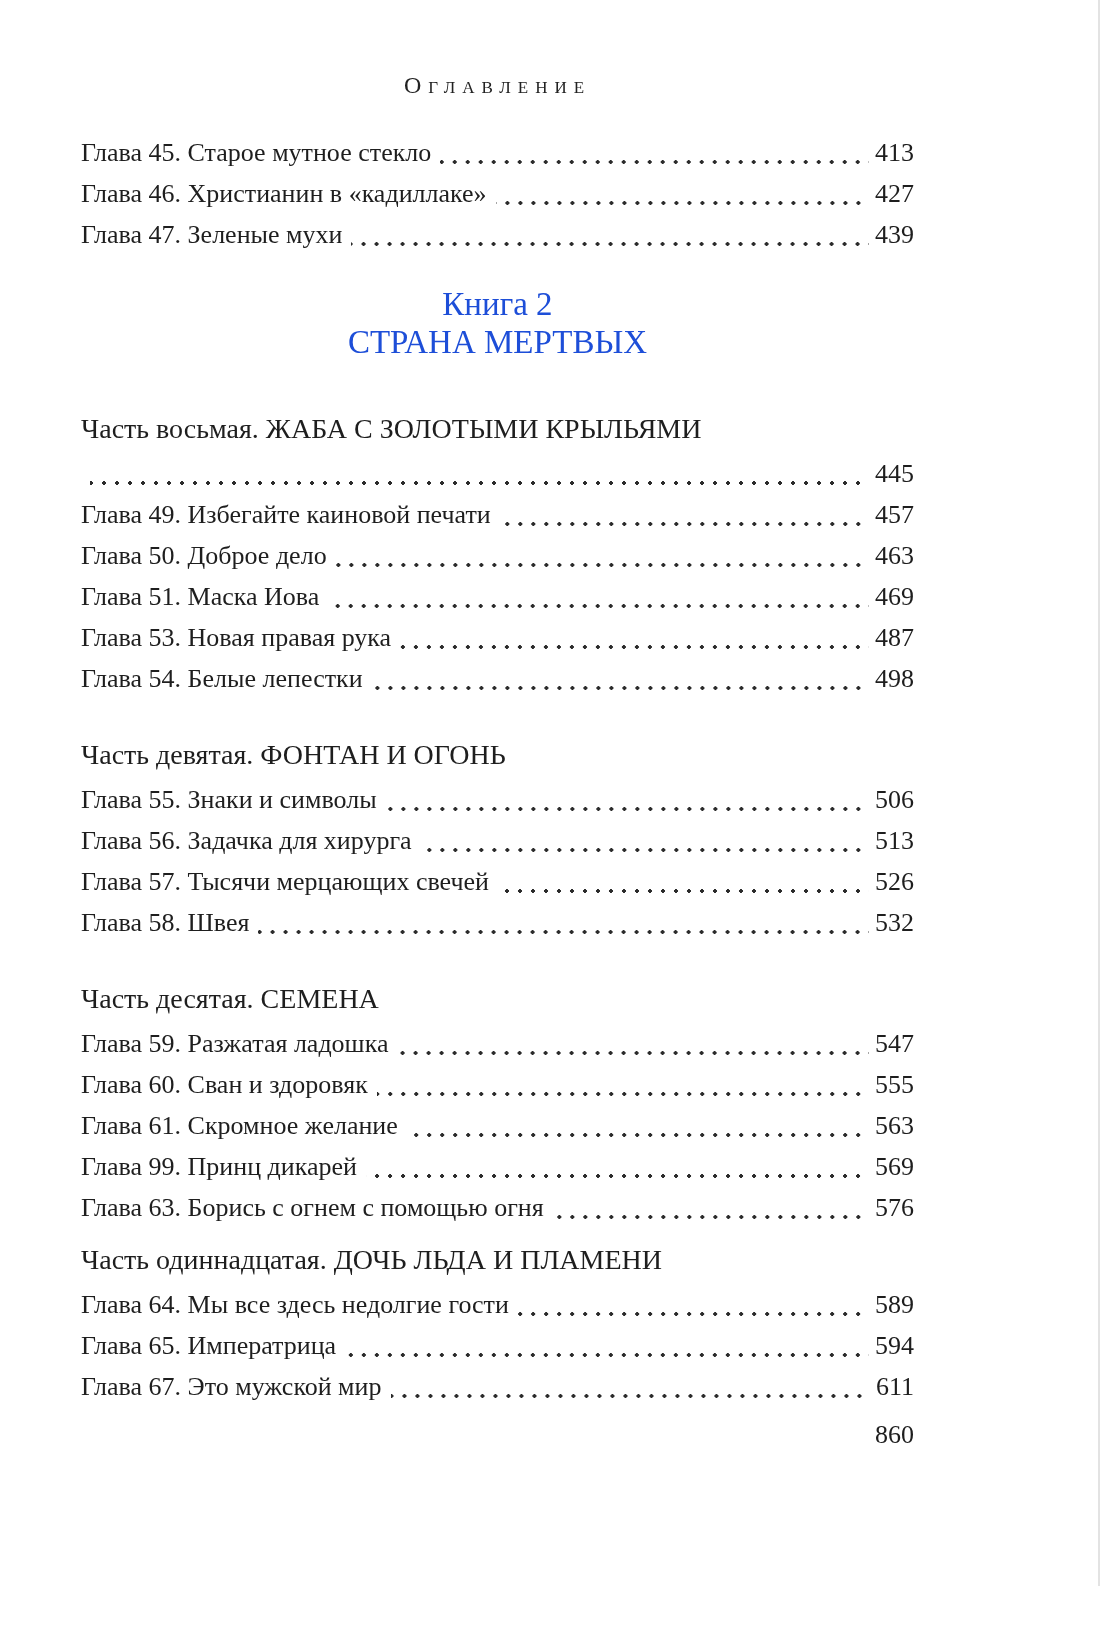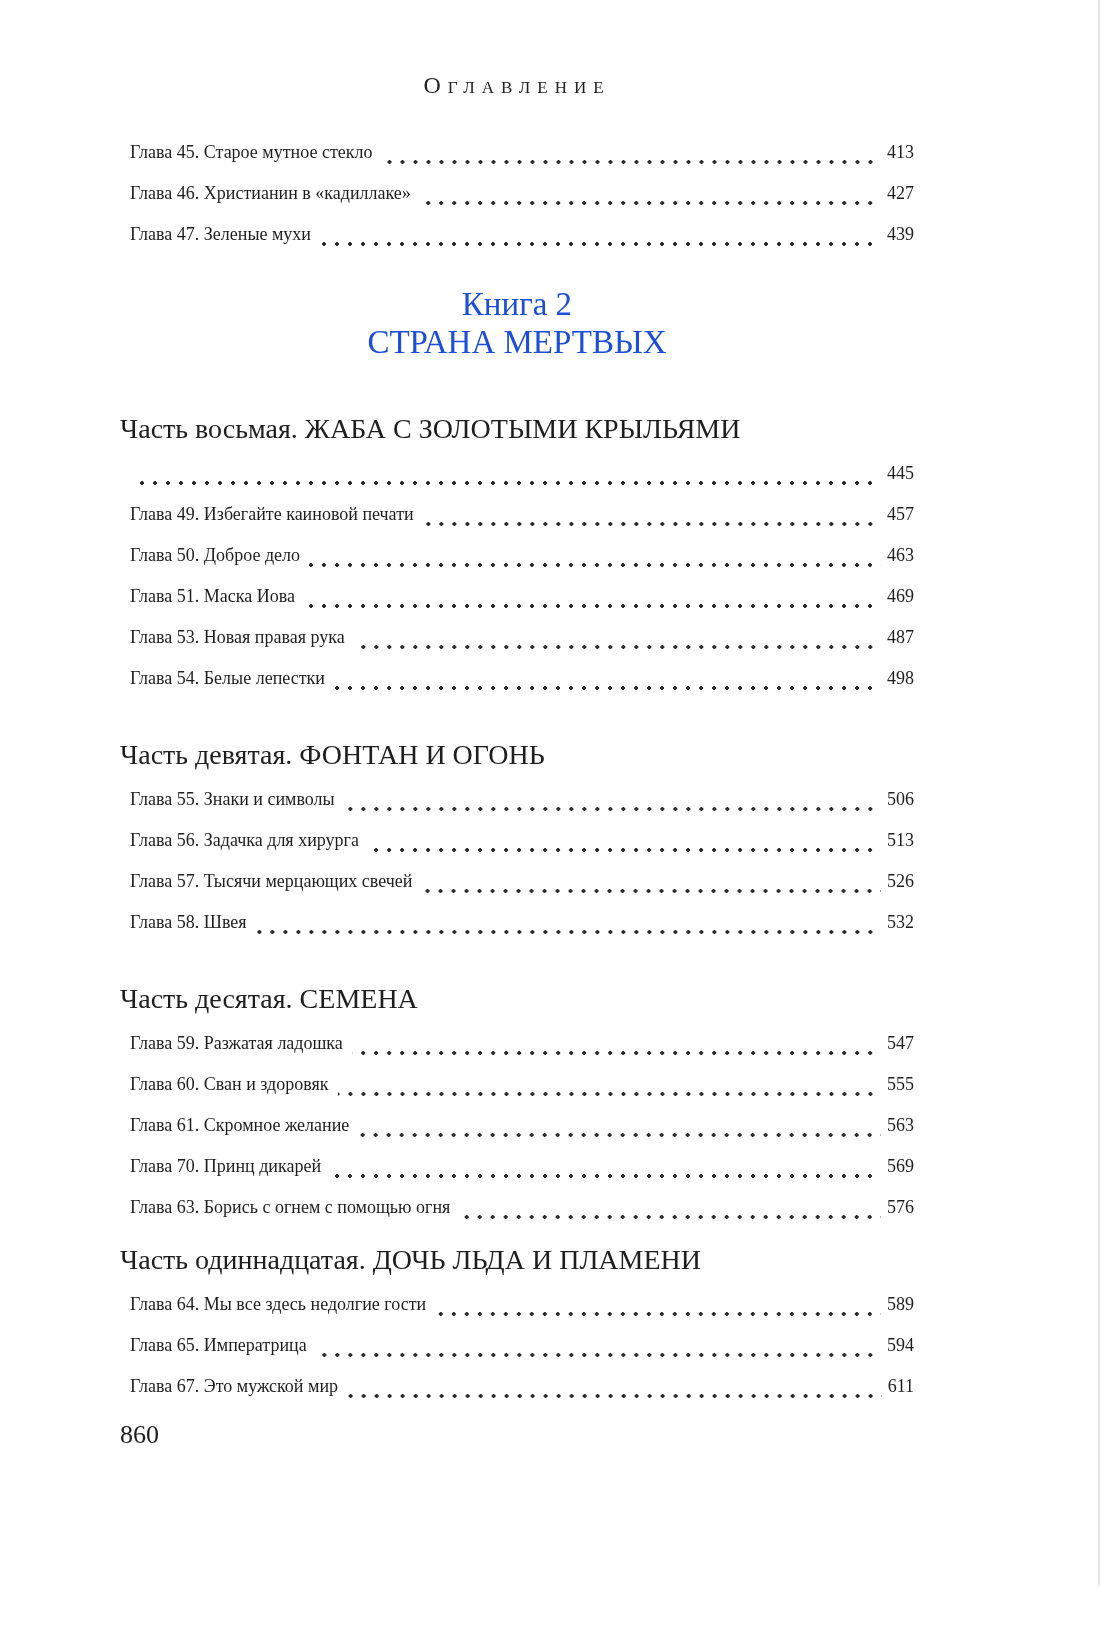--- a/index.html
+++ b/index.html
@@ -4,40 +4,39 @@
 <style>
   html, body { margin: 0; padding: 0; background: #ffffff; }
   .page {
     position: relative;
     width: 1100px;
     height: 1586px;
     box-sizing: border-box;
     background: #ffffff;
     color: #1e1e1e;
     font-family: "Liberation Serif", "DejaVu Serif", serif;
-    padding: 70px 184px 0 120px;
+    padding: 70px 184px 0 81px;
     border-right: 2px solid #e3e3e3;
     overflow: hidden;
   }
   .toc-header {
     margin: 0 0 32px 0;
     text-align: center;
     font-size: 24px;
     line-height: 30px;
     font-weight: normal;
     font-variant: small-caps;
     letter-spacing: 7px;
     color: #222;
   }
   .toc-row {
     display: flex;
-    font-size: 18px;
+    font-size: 26px;
     line-height: 41px;
     white-space: nowrap;
-    margin-left: 10px;
   }
   .toc-label { flex: 0 0 auto; }
   .toc-dots {
     flex: 1 1 auto;
     align-self: flex-end;
     height: 4px;
     margin: 0 6px 9px 9px;
     min-width: 16px;
     background-image: radial-gradient(circle at 2px 2px, #2b2b2b 1.6px, rgba(0,0,0,0) 1.9px);
     background-size: 13px 4px;
@@ -57,21 +56,21 @@
     line-height: 32px;
     margin: 0 0 8px 0;
     font-weight: normal;
   }
   .sec-8  .part-heading { margin-top: 52px; }
   .sec-9  .part-heading { margin-top: 40px; }
   .sec-10 .part-heading { margin-top: 40px; }
   .sec-11 .part-heading { margin-top: 16px; }
   .page-footer {
     margin-top: 12px;
-    text-align: left;
+    text-align: right;
     font-size: 26px;
     line-height: 32px;
   }
 </style>
 </head>
 <body>
 
 <div class="page">
 
   <h1 class="toc-header">Оглавление</h1>
@@ -190,21 +189,21 @@
           <span class="toc-page">555</span>
         </div>
 
         <div class="toc-row">
           <span class="toc-label">Глава 61. Скромное желание</span>
           <span class="toc-dots"></span>
           <span class="toc-page">563</span>
         </div>
 
         <div class="toc-row">
-          <span class="toc-label">Глава 70. Принц дикарей</span>
+          <span class="toc-label">Глава 99. Принц дикарей</span>
           <span class="toc-dots"></span>
           <span class="toc-page">569</span>
         </div>
 
         <div class="toc-row">
           <span class="toc-label">Глава 63. Борись с огнем с помощью огня</span>
           <span class="toc-dots"></span>
           <span class="toc-page">576</span>
         </div>
       </div>

